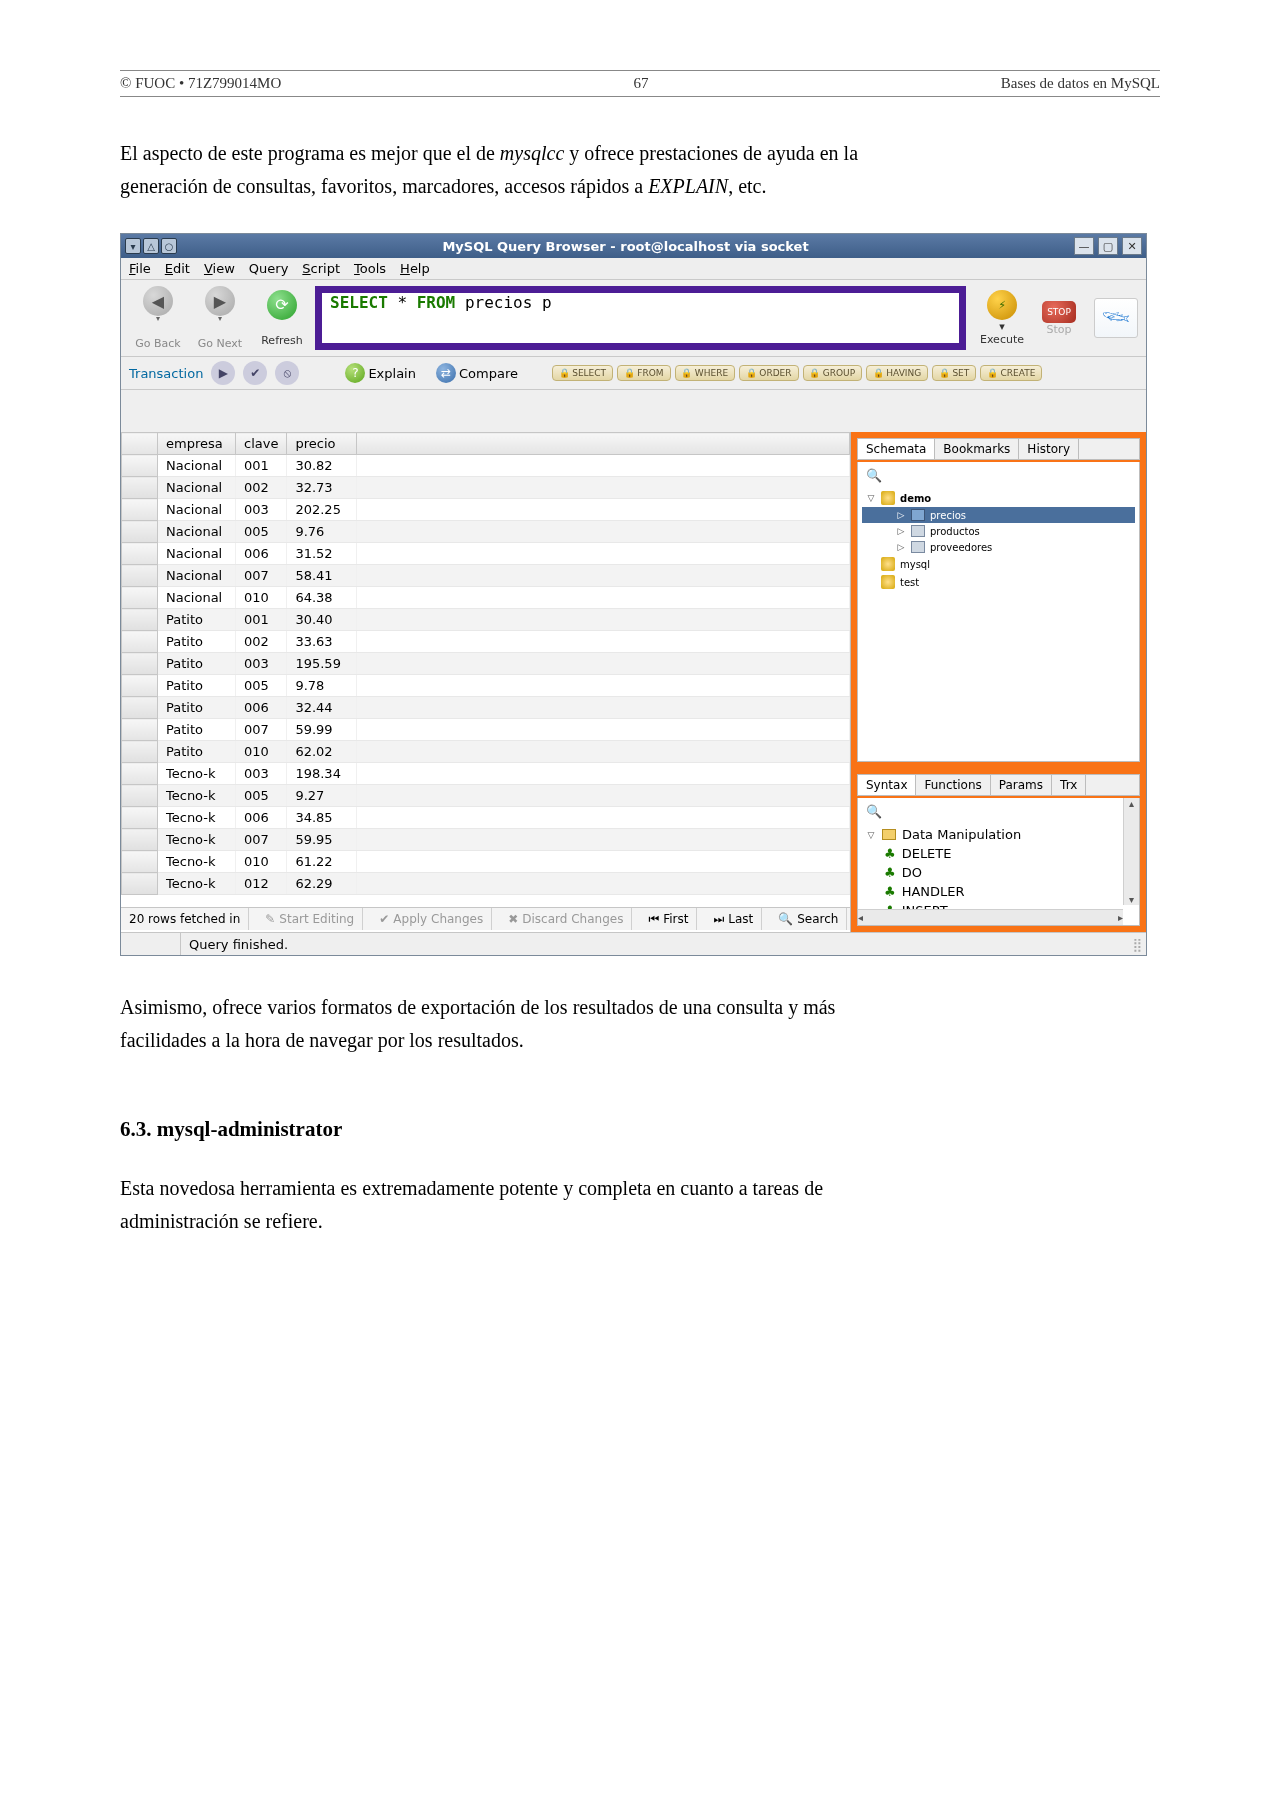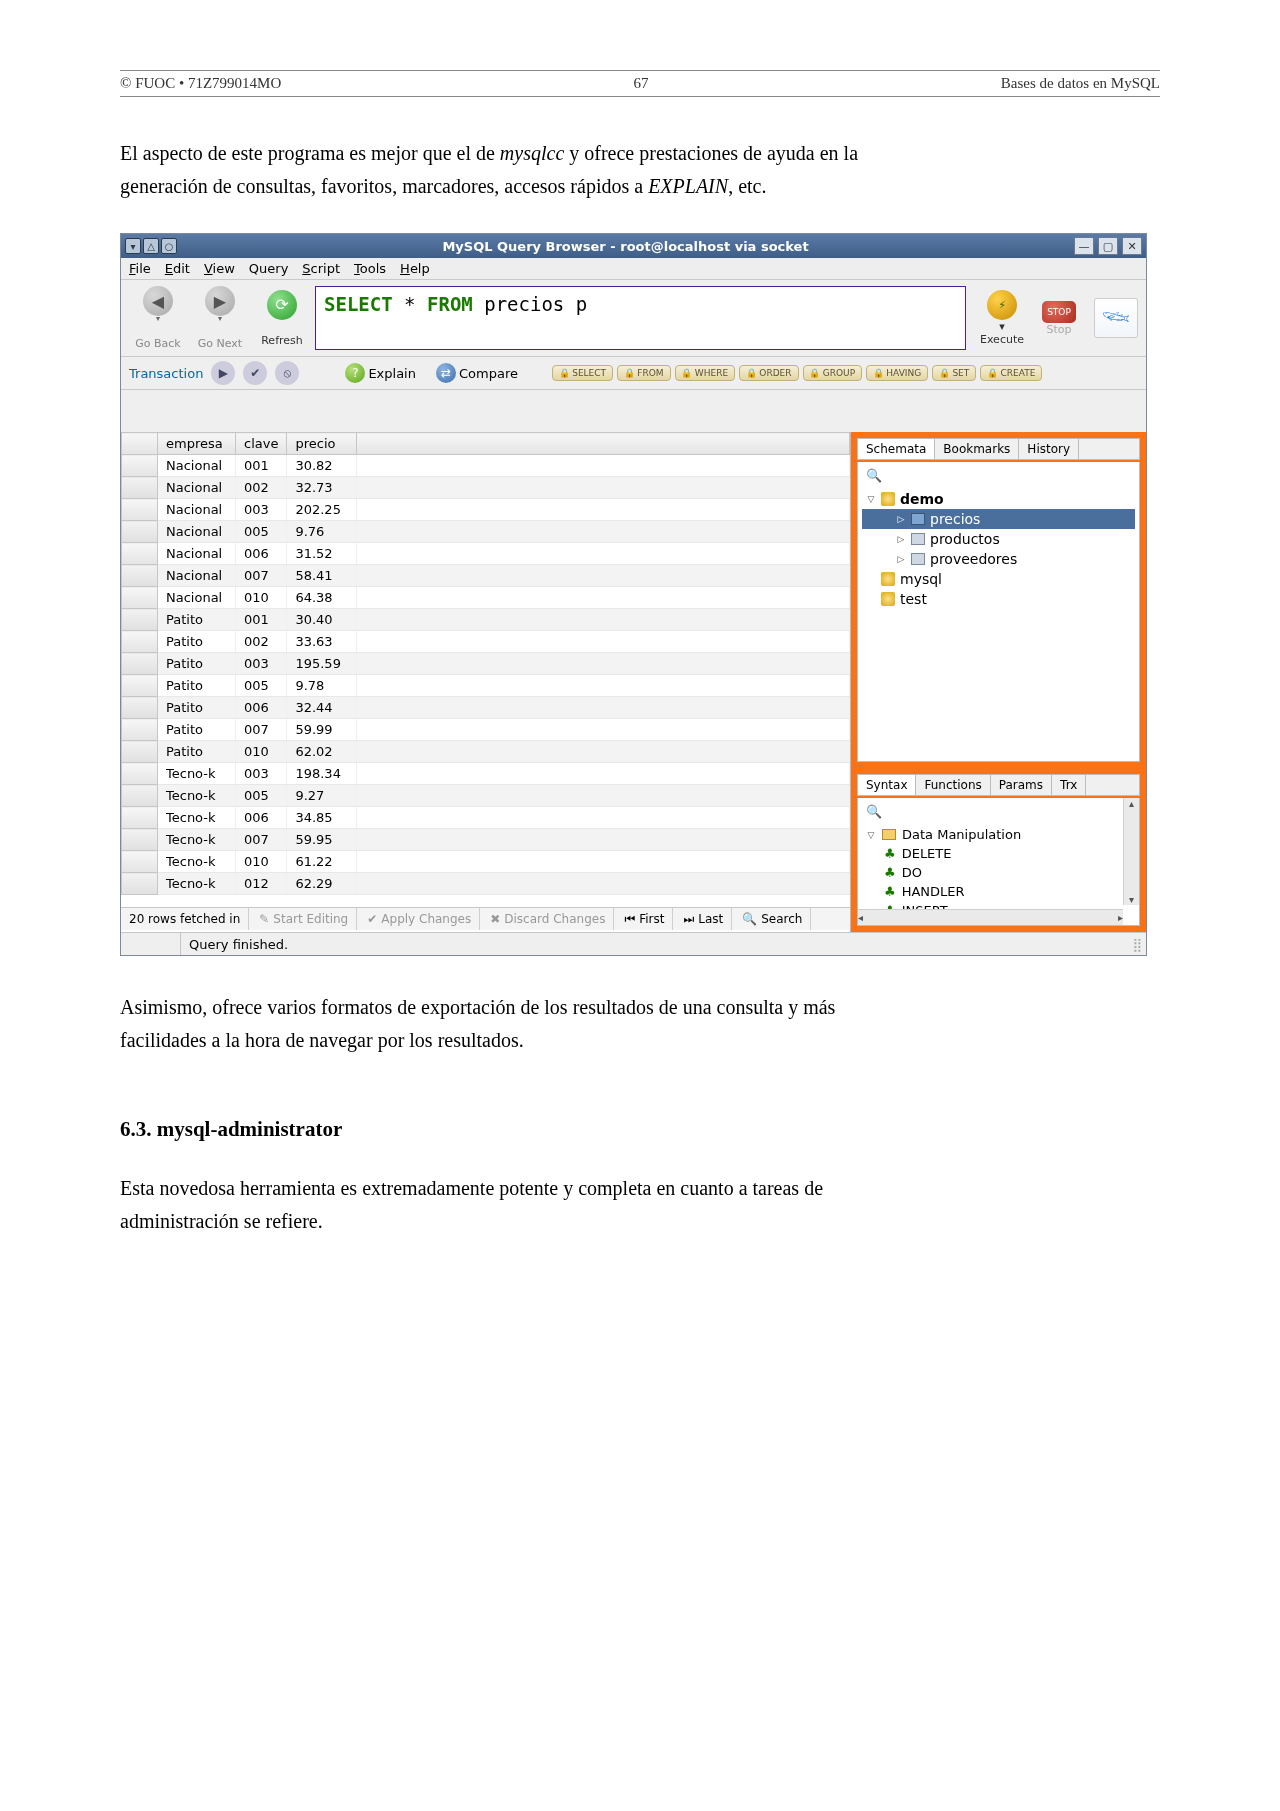--- a/index.html
+++ b/index.html
@@ -99,22 +99,22 @@
     width:30px; height:30px; border-radius:50%;
     background: radial-gradient(circle at 35% 30%, #d8d8d8, #a8a8a8);
     display:flex; align-items:center; justify-content:center;
     color:#555; font-size:16px;
   }
   .navbtn.refresh .circle { background: radial-gradient(circle at 35% 30%, #8ee08e, #2aa02a); color:#fff; }
   .navbtn.refresh { color:#333; }
   .navbtn .drop { font-size:8px; color:#666; margin-top:-2px; }
   .navlabel { margin-top:14px; }
   .querybox {
-    flex:1; background:#fff; border:1px solid #4c1d95;
-    padding:6px 8px; font-family: 'DejaVu Sans Mono', monospace; font-size:19px;
+    flex:1; background:#fff; border:7px solid #4c1d95;
+    padding:0 8px; font-family: 'DejaVu Sans Mono', monospace; font-size:16px;
   }
   .kw { color:#1a7a00; font-weight:bold; }
   .tbl1-right { display:flex; align-items:center; gap:18px; padding-left:10px; }
   .execbtn { display:flex; flex-direction:column; align-items:center; font-size:11px; color:#333; }
   .execbtn .circle {
     width:30px; height:30px; border-radius:50%;
     background: radial-gradient(circle at 35% 30%, #ffd24a, #c88b00);
     display:flex; align-items:center; justify-content:center; color:#3a6b00;
   }
   .execbtn.stop .circle {
@@ -175,21 +175,21 @@
   }
   table.datagrid td {
     border-bottom:1px solid #e8e8e8; border-right:1px solid #f0f0f0;
     padding:2px 8px; height:22px; white-space:nowrap;
   }
   table.datagrid tr.alt td { background:#f3f3f3; }
   table.datagrid tr.alt td.rowhead { background:linear-gradient(#f2f2f2,#e0e0e0); }
   .col-empresa{width:78px;} .col-clave{width:50px;} .col-precio{width:70px;}
 
   .grid-footer {
-    display:flex; align-items:center; gap:2px;
+    display:flex; align-items:center; gap:8px;
     border-top:1px solid #c6c6c6;
     background:#f4f4f4; font-size:12px;
   }
   .grid-footer .seg {
     padding:4px 8px; border-right:1px solid #d0d0d0; display:flex; align-items:center; gap:4px;
   }
   .grid-footer .disabled{ color:#999; }
   .statusbar {
     border-top:1px solid #c6c6c6; background:#efefef;
     display:flex; align-items:center; font-size:13px; height:23px;
@@ -206,21 +206,21 @@
   .tabs .tab {
     padding:3px 8px; border-right:1px solid #bdbdbd;
   }
   .tabs .tab.active { background:#fff; font-weight:normal; }
   .panel-body {
     border:1px solid #bdbdbd; border-top:none; background:#fff;
     margin:0 6px 6px 6px; padding:4px; flex:0 0 auto;
   }
   .panel-body.schemata { height:300px; overflow:hidden; }
   .search-row { display:flex; align-items:center; padding:2px 4px 6px 4px; color:#888; }
-  .tree { font-size:14px; }
+  .tree { font-size:10px; }
   .tree-row { display:flex; align-items:center; gap:5px; padding:2px 4px; }
   .tree-row.sel { background:#4a6f9c; color:#fff; }
   .tri { font-size:9px; color:#555; width:10px; text-align:center; }
   .tri.right::before{content:"▷";} .tri.down::before{content:"▽";}
   .dbicon{ width:14px;height:14px; background: radial-gradient(#ffe08a,#d6a70a); border-radius:2px; display:inline-block;}
   .tblicon{ width:14px;height:12px; background:#cfd8e2; border:1px solid #7a8aa0; display:inline-block;}
   .tree-row.sel .tblicon{ background:#7fa6d1; border-color:#3c5577; }
   .indent1{ padding-left:34px;text-align:center; }
 
   .panel-body.syntax { height:128px; font-size:13px; position:relative; }

